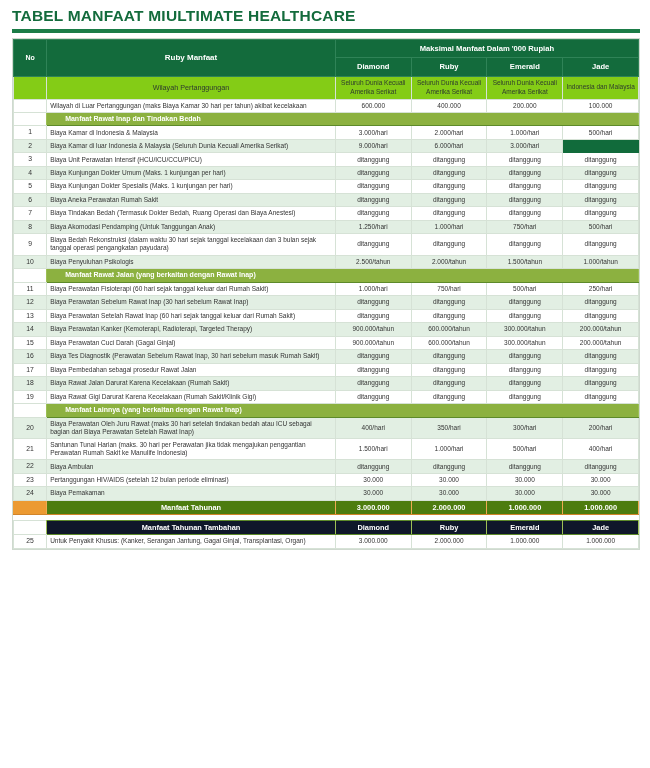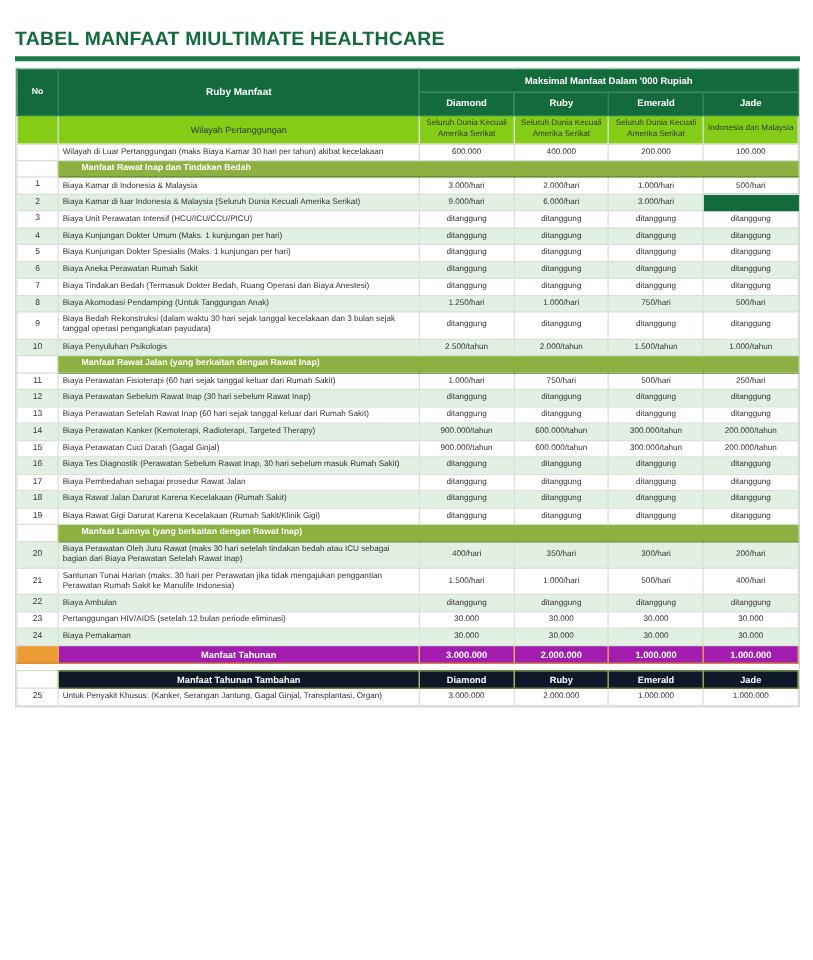--- a/index.html
+++ b/index.html
@@ -9,21 +9,21 @@
     font-family:"Liberation Sans", sans-serif;
     color:#333333;
     overflow:hidden;
   }
   .page{position:relative;width:650px;height:768px;box-sizing:border-box;}
 
   
   .title{
     font-size:15.5px;font-weight:bold;letter-spacing:.2px;
     color:#136B3C;
-    padding:23px 0 0 12px;
+    padding:7px 0 0 12px;
     white-space:nowrap;
   }
   .title-rule{
     margin:4px 10px 0 12px;
     height:4px;background:#1b7c47;
   }
 
   
   .table-wrap{
     margin:5px 10px 0 12px;
@@ -77,21 +77,21 @@
   tr.section td{
     background:#8CB140;color:#ffffff;font-weight:bold;
     font-size:7px;border-top:1px solid #5d8a2a;border-bottom:1px solid #5d8a2a;
     border-left:1px solid #9cbf55;border-right:1px solid #9cbf55;
   }
   tr.section td.no{background:#ffffff;border-left:1px solid #d6e2d6;border-top:1px solid #d6e2d6;border-bottom:1px solid #d6e2d6;}
   tr.section td.ben{text-align:left;padding-left:18px;}
 
   
   tr.total td{
-    background:#a21caf;color:#ffffff;font-weight:bold;
+    background:#4d7c0f;color:#ffffff;font-weight:bold;
     font-size:7.4px;text-align:center;
     border-top:1px solid #d2842a;border-bottom:1px solid #d2842a;
     border-left:1px solid #f0aa52;border-right:1px solid #f0aa52;
   }
   tr.total td.no{background:#EC9A32;border-left:1px solid #EC9A32;}
   tr.total td.ben{text-align:center;}
 
   tr.spacer td{background:#ffffff;border:none;height:5px;padding:0;}
 
   

